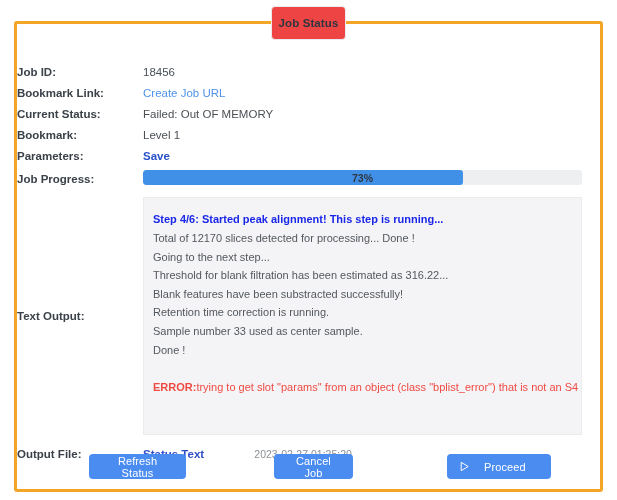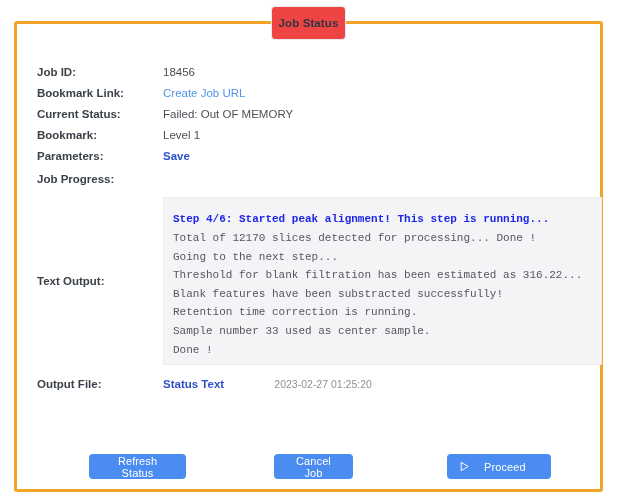--- a/index.html
+++ b/index.html
@@ -50,21 +50,21 @@
   .panel-tab-label {
     font-size: 11.5px;
     font-weight: bold;
     color: #2f3640;
     letter-spacing: 0.1px;
   }
 
   
   .fields {
     position: absolute;
-    left: 20px;
+    left: 0;
     top: 37px;
     width: 556px;
   }
   .row {
     display: flex;
     align-items: flex-start;
     min-height: 19.5px;
     margin-bottom: 0px;
     padding: 1px 0;
   }
@@ -130,26 +130,25 @@
     z-index: 2;
   }
 
   
   .row-output { margin-top: 6px; align-items: center; }
   .row-output .row-label {
     align-self: center;
   }
   .output-box {
     width: 439px;
-    height: 168px;
+    height: 238px;
     background: #f4f4f6;
     border: 1px solid #ececef;
     padding: 12px 9px 10px 9px;
     overflow: hidden;
-    font-family: Liberation Mono, monospace;
   }
   .out-line {
     font-size: 11px;
     color: #53585e;
     line-height: 18.6px;
     white-space: nowrap;
   }
   .out-line.step {
     color: #1a26e8;
     font-weight: bold;
@@ -243,20 +242,26 @@
 
       <div class="row">
         <div class="row-label">Parameters:</div>
         <div class="row-value">
           <span class="link-bold">Save</span>
         </div>
       </div>
 
       <div class="row row-progress">
         <div class="row-label">Job Progress:</div>
+        <div class="row-value">
+          <div class="progress-track">
+            <div class="progress-fill" id="progress-fill" style="width: 73%;"></div>
+            <div class="progress-text">73%</div>
+          </div>
+        </div>
       </div>
 
       <div class="row row-output">
         <div class="row-label">Text Output:</div>
         <div class="row-value">
           <div class="output-box" id="output-box">
               <div class="out-line step">Step 4/6: Started peak alignment! This step is running...</div>
               <div class="out-line ">Total of 12170 slices detected for processing... Done !</div>
               <div class="out-line ">Going to the next step...</div>
               <div class="out-line ">Threshold for blank filtration has been estimated as 316.22...</div>

